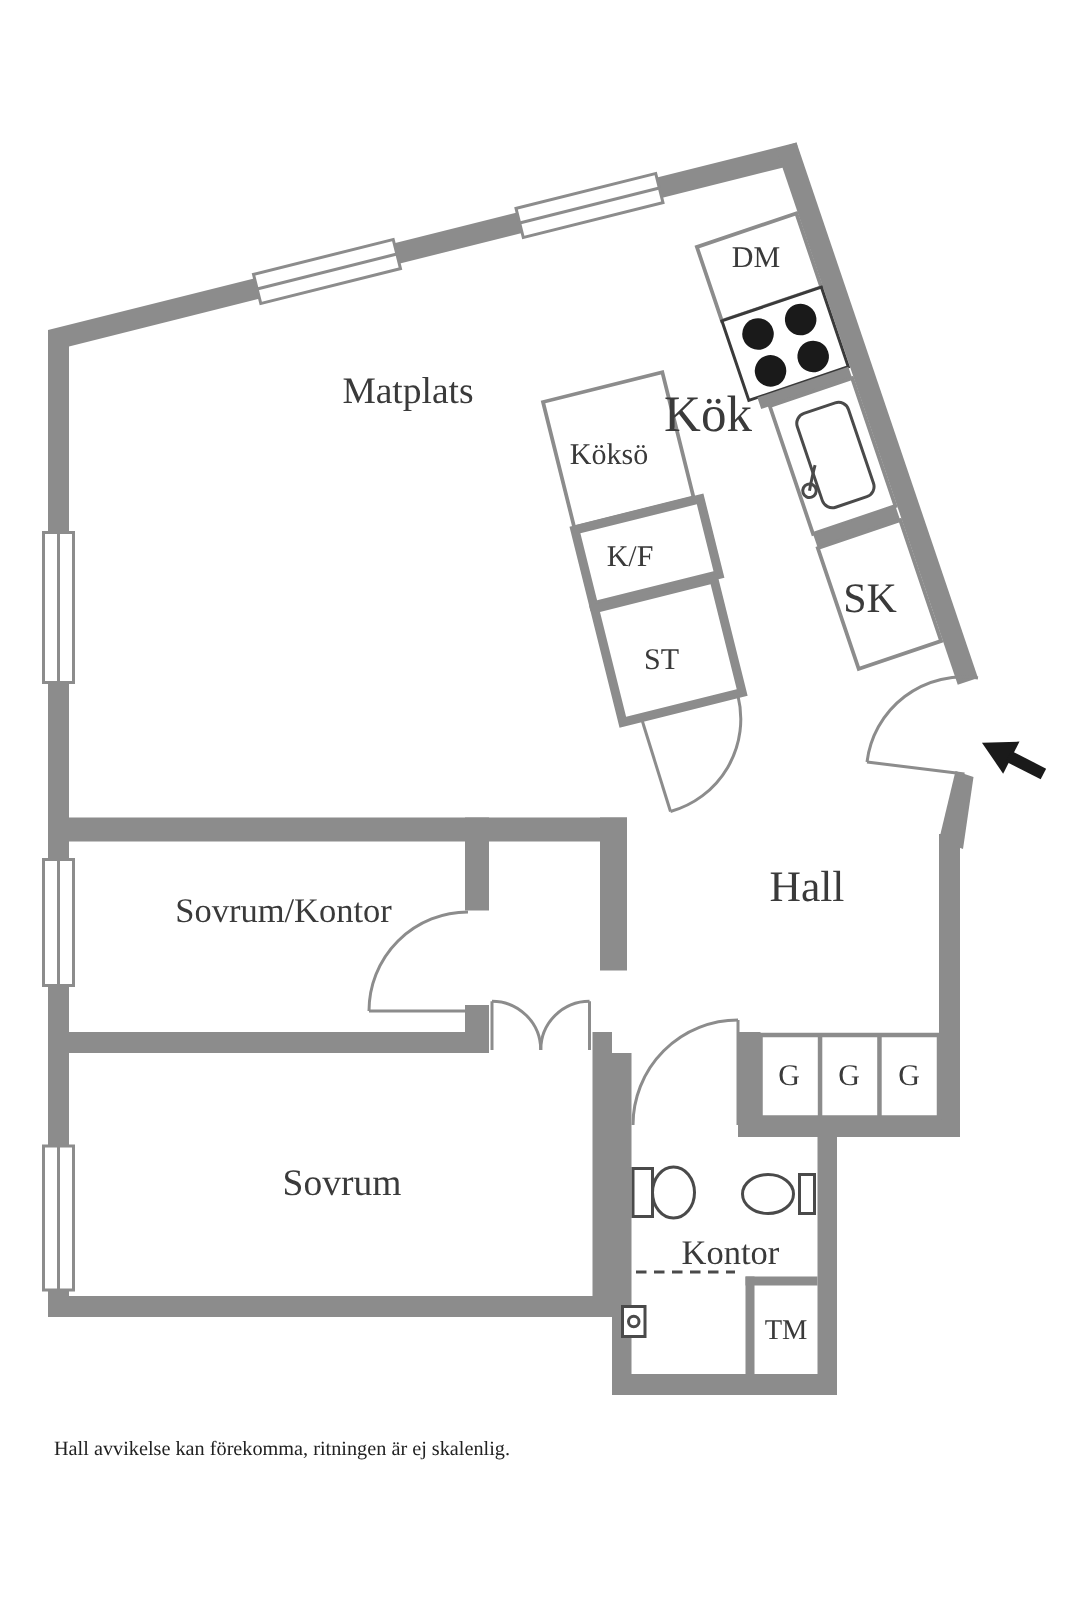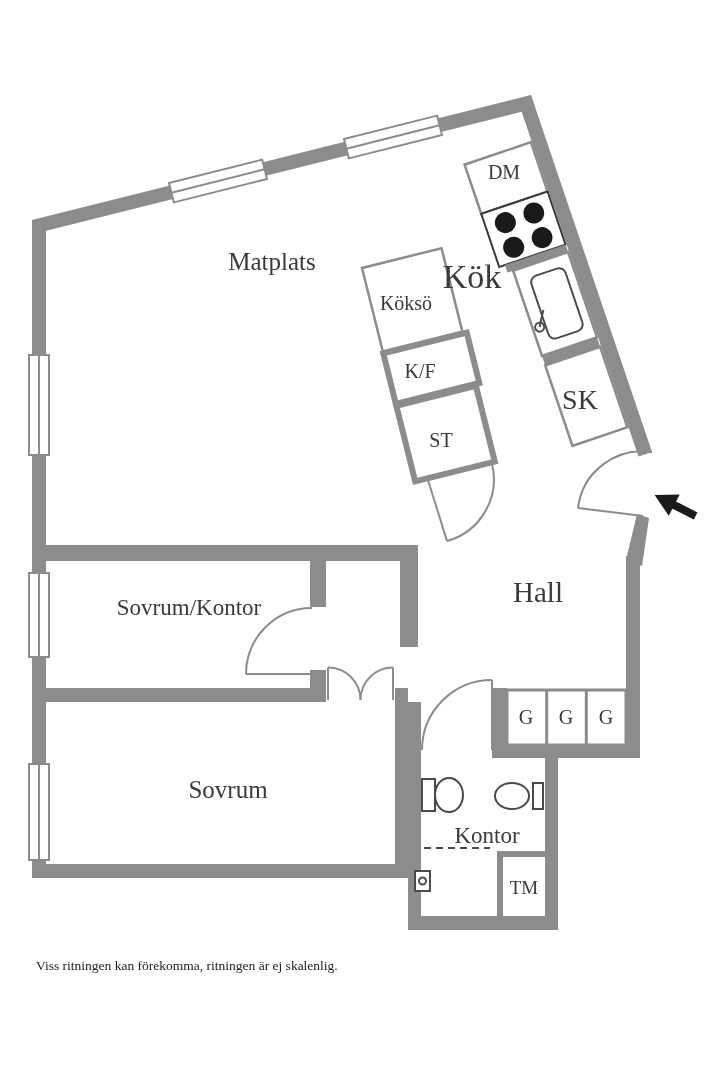--- a/index.html
+++ b/index.html
@@ -184,14 +184,14 @@
   <div class="lbl" style="left:441px;top:440px;font-size:20px">ST</div>
   <div class="lbl" style="left:538px;top:592px;font-size:29px">Hall</div>
   <div class="lbl" style="left:189px;top:607px;font-size:23px">Sovrum/Kontor</div>
   <div class="lbl" style="left:526px;top:717px;font-size:20px">G</div>
   <div class="lbl" style="left:566px;top:717px;font-size:20px">G</div>
   <div class="lbl" style="left:606px;top:717px;font-size:20px">G</div>
   <div class="lbl" style="left:228px;top:789px;font-size:25px">Sovrum</div>
   <div class="lbl" style="left:487px;top:835px;font-size:23px">Kontor</div>
   <div class="lbl" style="left:524px;top:887px;font-size:19px">TM</div>
 
-  <div class="footer">Viss ritningen kan förekomma, ritningen är ej skalenlig.</div>
+  <div class="footer">Hall avvikelse kan förekomma, ritningen är ej skalenlig.</div>
 </div>
 
 </body></html>

